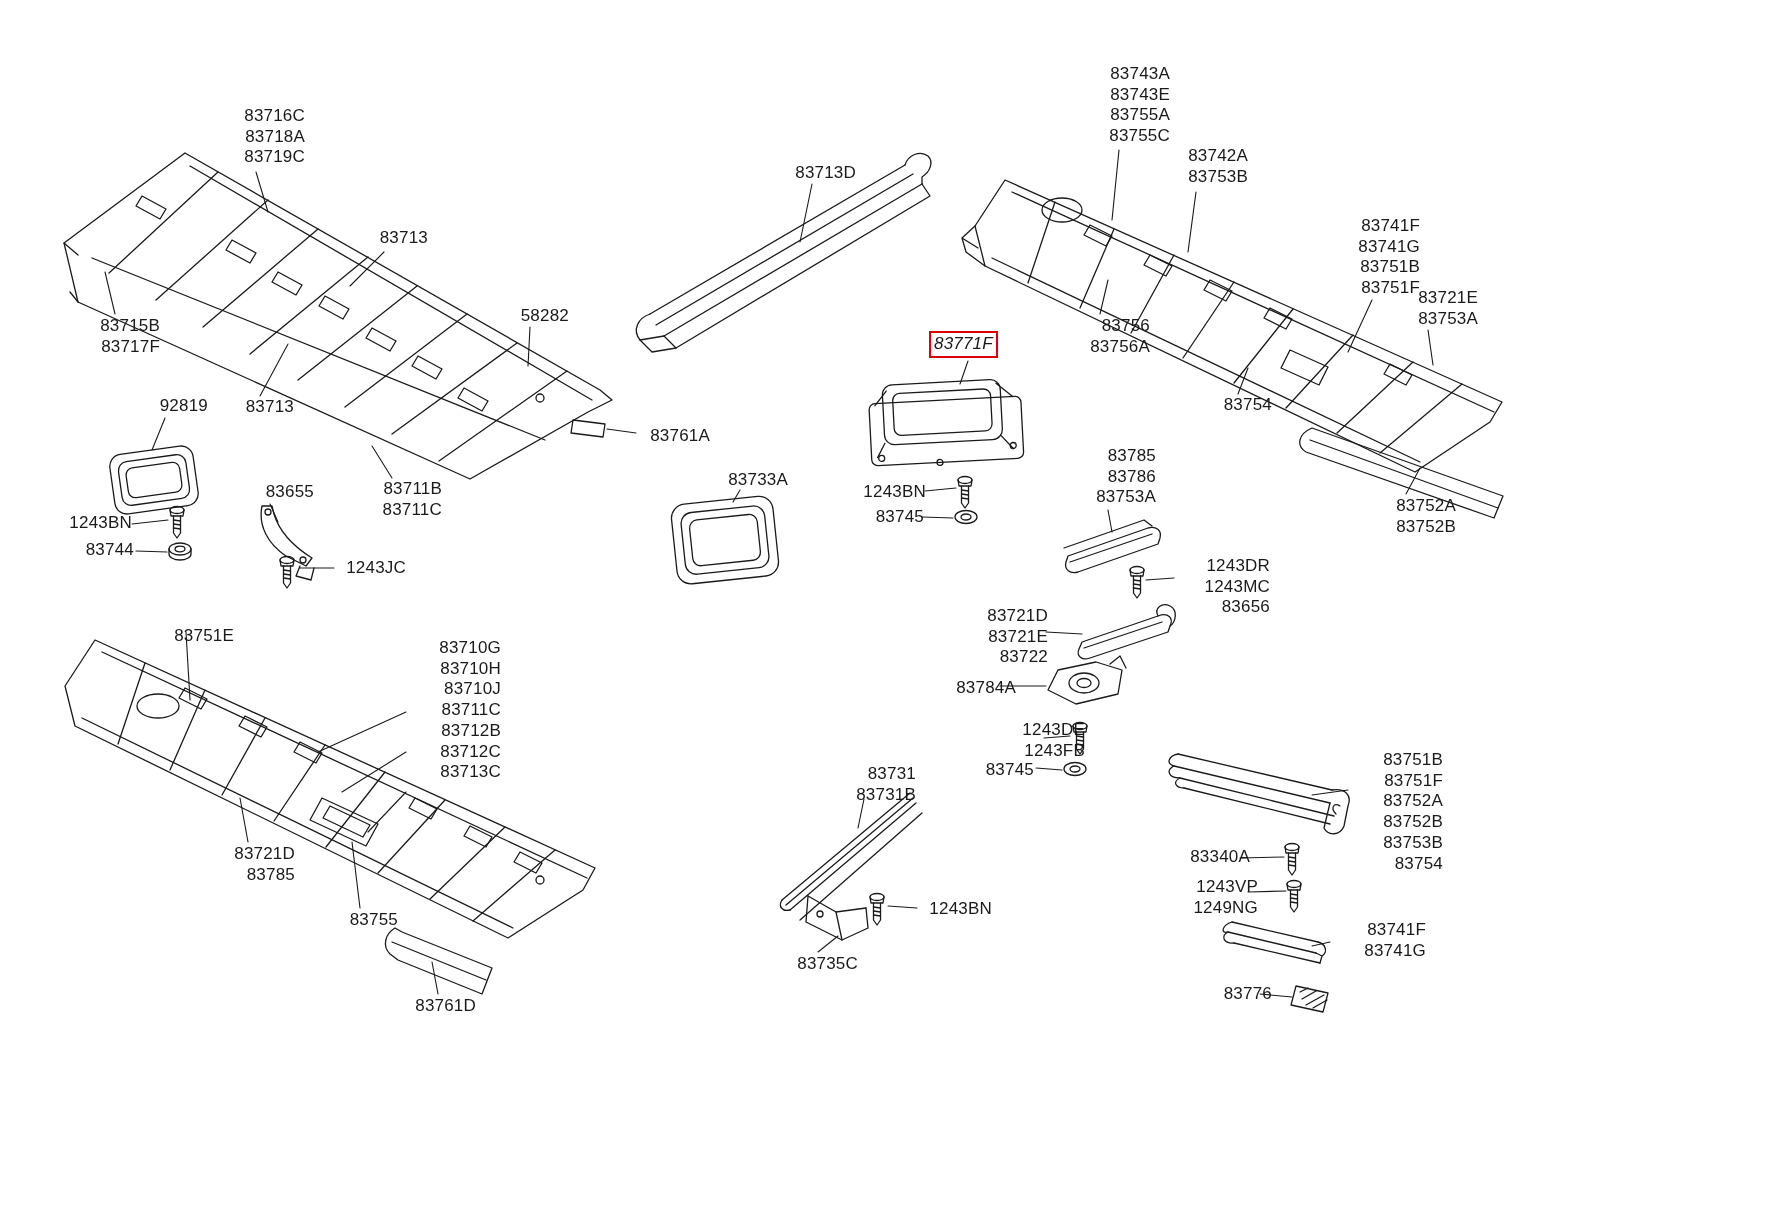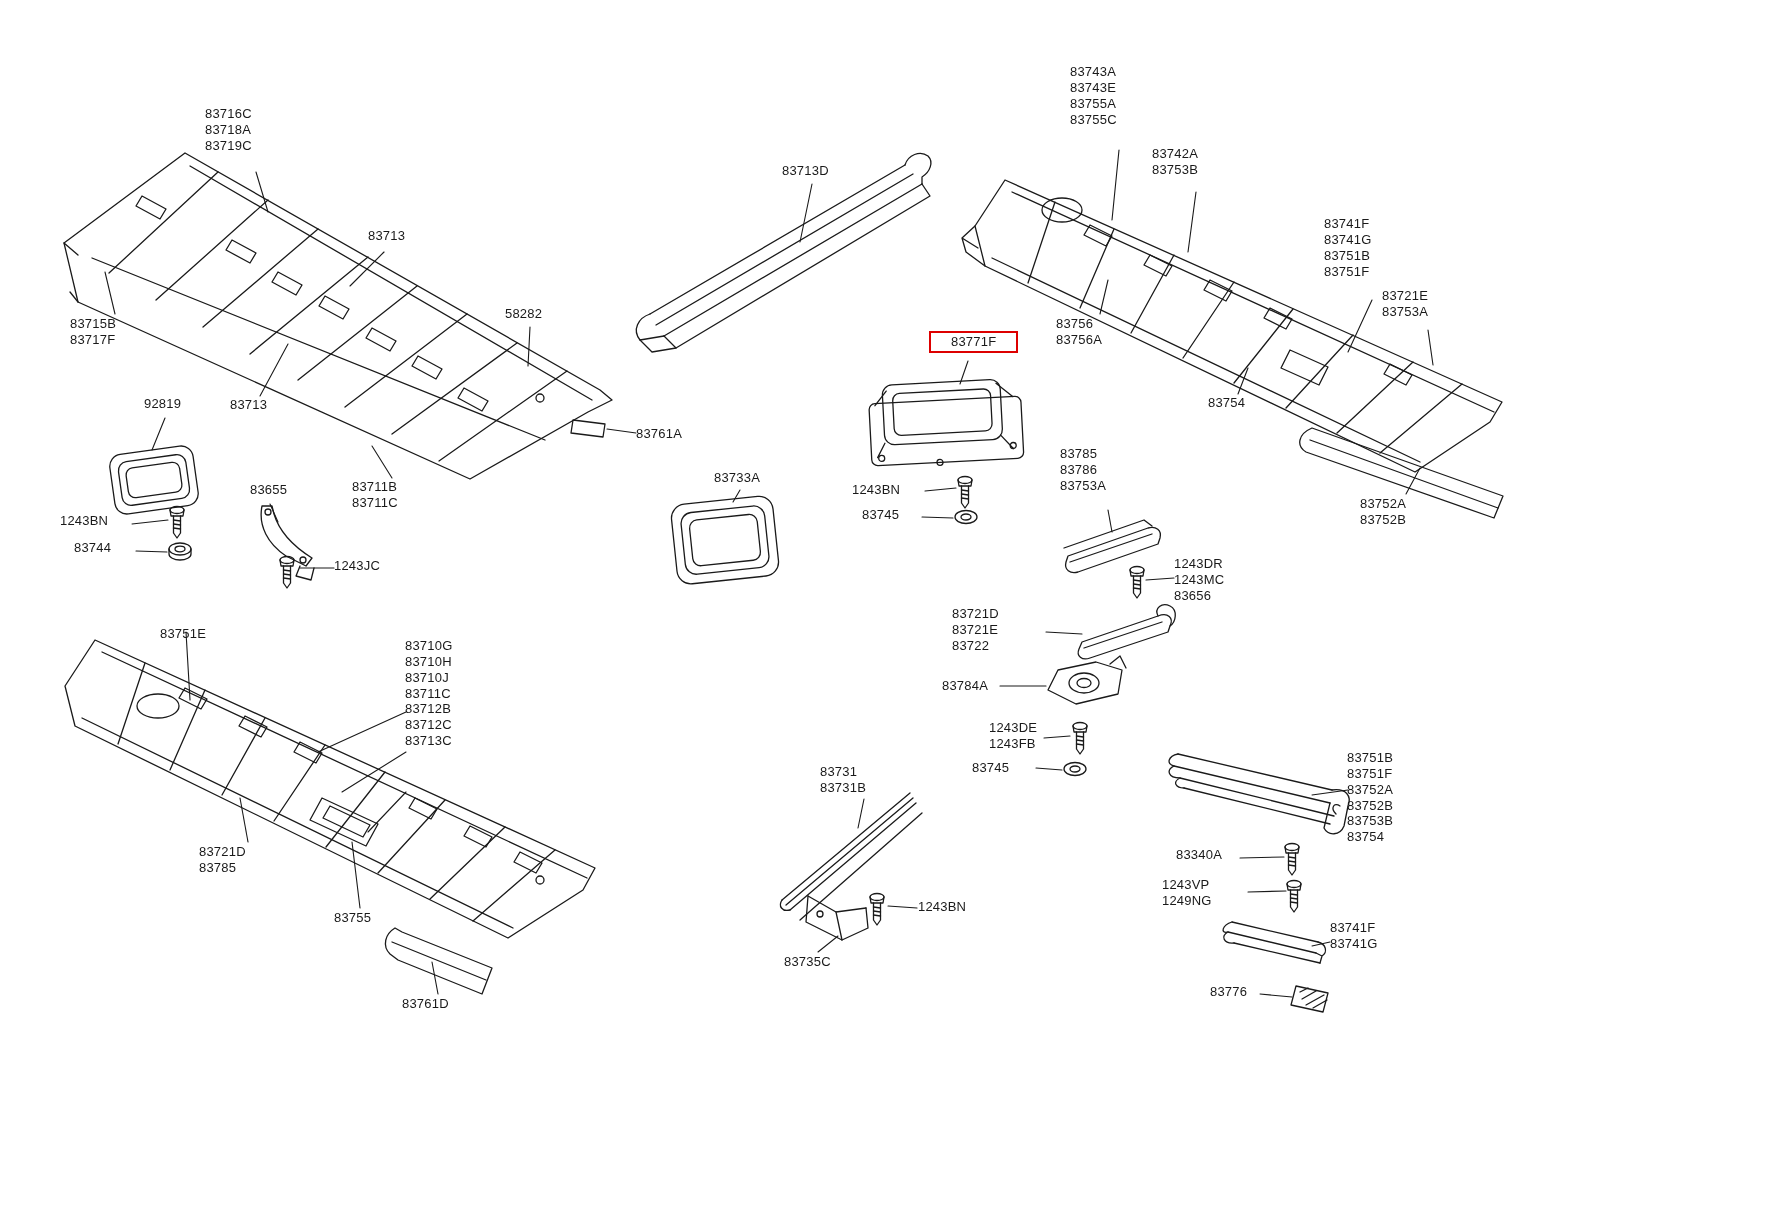--- a/index.html
+++ b/index.html
@@ -3,26 +3,26 @@
 <meta charset="utf-8">
 <style>
   html,body{margin:0;padding:0;background:#fff;}
   .stage{
     position:relative;width:1772px;height:1211px;background:#fff;
     font-family:"Liberation Sans",sans-serif;color:#1a1a1a;overflow:hidden;
   }
   svg.art{position:absolute;left:0;top:0;}
   svg.art *{vector-effect:non-scaling-stroke;}
   .lbl{
-    position:absolute;font-size:13px;line-height:1.22;letter-spacing:.2px;
-    white-space:pre-line;text-align:left;color:#1a1a1a;cursor:default;user-select:none;
+    position:absolute;font-size:17px;line-height:1.22;letter-spacing:.2px;
+    white-space:pre-line;text-align:right;color:#1a1a1a;cursor:default;user-select:none;
   }
   .hl{
     border:2px solid var(--hl,#dd0000);
-    padding:1px 20px;background:#fff;
+    padding:1px 3px;background:#fff;font-style:italic;
   }
 </style>
 </head>
 <body>
 
 <div class="stage">
 
 <svg class="art" width="1772" height="1211" viewBox="0 0 1772 1211" style="stroke:#1a1a1a;fill:none;stroke-width:1.3;stroke-linecap:round;stroke-linejoin:round;">
   <defs>
     <g id="screw-glyph">

